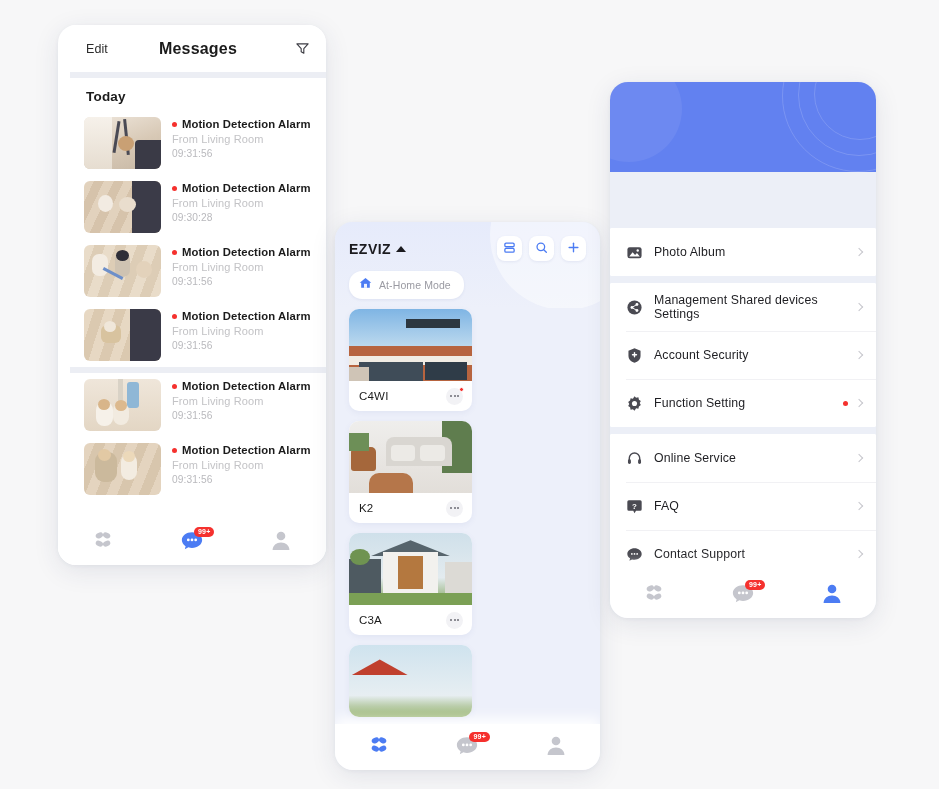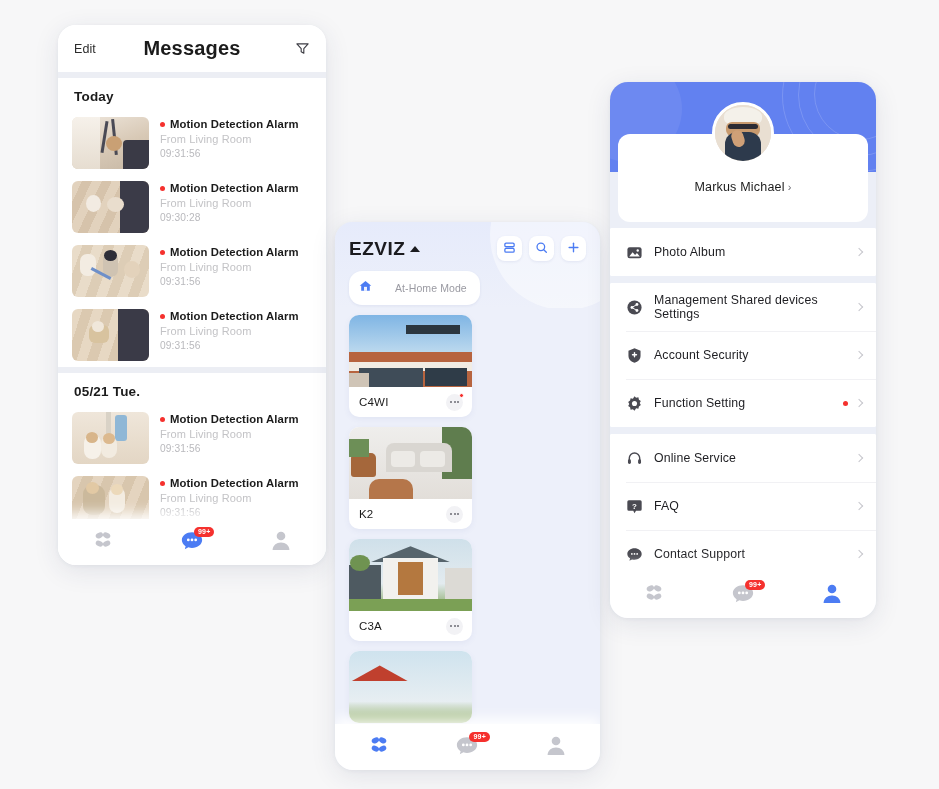--- a/index.html
+++ b/index.html
@@ -14,31 +14,31 @@
   
   .panel {
     position: absolute;
     border-radius: 18px;
     overflow: hidden;
     background: #fff;
     box-shadow: 0 6px 26px rgba(40,50,90,0.10), 0 1px 4px rgba(40,50,90,0.05);
   }
 
   
-  #panel-messages { left: 58px; top: 25px; width: 268px; height: 540px; }
+  #panel-messages { left: 58px; top: 25px; width: 268px; height: 540px; padding-left: 12px; }
 
   .msg-topbar {
     height: 47px; background: #fff;
     display: flex; align-items: center; padding: 0 16px;
     position: relative;
   }
   .msg-edit { font-size: 12.5px; color: #2b2b2b; letter-spacing: .1px; }
   .msg-title {
     position: absolute; left: 0; right: 0; text-align: center;
-    font-size: 20px; font-weight: 700; color: #1b1b1b; letter-spacing: .2px;
+    font-size: 16px; font-weight: 700; color: #1b1b1b; letter-spacing: .2px;
     pointer-events: none;
   }
   .msg-filter { margin-left: auto; position: relative; z-index: 2; line-height: 0; }
   .msg-filter svg { display: block; }
 
   .msg-divider { height: 6px; background: #eceef4; }
 
   .msg-scroll { height: 461px; background: #fff; overflow: hidden; position: relative; }
 
   .msg-group-head {
@@ -92,35 +92,35 @@
     content: ""; position: absolute; right: -40px; top: -62px;
     width: 150px; height: 150px; border-radius: 50%;
     background: rgba(255,255,255,0.45);
   }
   .home-head {
     position: relative; display: flex; align-items: center;
     padding: 14px 14px 0 14px;
   }
   .brand { display: flex; align-items: center; gap: 5px; }
   .brand-word {
-    font-size: 19px; font-weight: 700; color: #1b1b1f;
+    font-size: 14px; font-weight: 700; color: #1b1b1f;
     letter-spacing: 0.5px; font-family: "Liberation Sans", sans-serif;
   }
   .brand-caret { width: 0; height: 0; border-left: 5px solid transparent; border-right: 5px solid transparent; border-bottom: 6px solid #1b1b1f; }
   .head-actions { margin-left: auto; display: flex; gap: 7px; }
   .icon-btn {
     width: 25px; height: 25px; border-radius: 8px; background: #fff;
     display: flex; align-items: center; justify-content: center;
     box-shadow: 0 1px 3px rgba(70,90,160,0.10);
   }
 
   .modes { position: relative; display: flex; gap: 9px; padding: 10px 0 0 14px; }
   .mode-pill {
-    height: 34px; border-radius: 13px; background: #fff;
-    display: flex; align-items: center; gap: 22px; padding: 0 13px 0 9px;
+    height: 28px; border-radius: 13px; background: #fff;
+    display: flex; align-items: center; gap: 6px; padding: 0 13px 0 9px;
     box-shadow: 0 1px 3px rgba(70,90,160,0.09);
     flex: 0 0 auto;
   }
   .mode-label { font-size: 10.5px; color: #9a9aa2; white-space: nowrap; letter-spacing: .1px; }
 
   .dev-grid {
     position: relative; display: flex; flex-wrap: wrap;
     gap: 10px; padding: 10px 14px 0 14px; align-content: flex-start;
   }
   .dev-card {
@@ -285,21 +285,20 @@
             </div>
             <div class="msg-sub">From Living Room</div>
             <div class="msg-time">09:31:56</div>
           </div>
         </div>
       </div>
 
       <div class="msg-group-sep"></div>
 
       <div>
-        <div class="msg-group-head">05/21 Tue.</div>
 
         <div class="msg-row">
           <div class="thumb" style="background:linear-gradient(180deg,#efe6da 0%,#e3d6c4 100%)">
             <i style="left:44%;top:0;width:5px;height:52%;background:#d9d2c6"></i>
             <i style="left:56%;top:6%;width:12px;height:26px;border-radius:3px;background:#8fb7d6"></i>
             <i style="left:16%;top:44%;width:17px;height:24px;border-radius:8px;background:#f6f1e9"></i>
             <i style="left:38%;top:46%;width:16px;height:22px;border-radius:8px;background:#f2ebe0"></i>
             <i style="left:18%;top:38%;width:12px;height:11px;border-radius:50%;background:#d8b58a"></i>
             <i style="left:40%;top:40%;width:12px;height:11px;border-radius:50%;background:#dcb98e"></i>
           </div>
@@ -528,33 +527,20 @@
   </div>
 
   <div class="panel" id="panel-profile">
     <div class="pro-hero">
       <span class="blob"></span>
       <span class="ring" style="right:-30px;top:-34px;width:92px;height:92px"></span>
       <span class="ring" style="right:-44px;top:-48px;width:122px;height:122px"></span>
       <span class="ring" style="right:-58px;top:-62px;width:152px;height:152px"></span>
     </div>
 
-    <div class="pro-card">
-      <div class="avatar">
-        <i style="left:0;top:0;width:100%;height:100%;background:#e9dfd2"></i>
-        <i style="left:16%;top:4%;width:68%;height:34%;border-radius:50% 50% 40% 40%;background:#f4f1ea"></i>
-        <i style="left:20%;top:30%;width:60%;height:26%;background:#c89a6e;border-radius:6px"></i>
-        <i style="left:24%;top:34%;width:52%;height:9%;background:#2b2b33;border-radius:3px"></i>
-        <i style="left:18%;top:48%;width:64%;height:52%;background:#2d3a4c;border-radius:12px 12px 0 0"></i>
-        <i style="left:30%;top:44%;width:22%;height:30%;background:#cfa077;border-radius:6px;transform:rotate(-18deg)"></i>
-      </div>
-      <div class="pro-name">
-        <span>Markus Michael</span><span class="chev">›</span>
-      </div>
-    </div>
 
     <div class="groups-wrap">
 
       <div class="menu-group">
         <div class="menu-row">
           <span class="menu-ico">
             <svg width="17" height="17" viewBox="0 0 18 18">
               <rect x="1.5" y="3.5" width="15" height="11.5" rx="2.4" fill="#4a4a52"></rect>
               <path d="M3.4 13.2 7 8.7l2.6 3 2-2.2 3 3.7z" fill="#fff"></path>
               <circle cx="12.4" cy="6.9" r="1.25" fill="#fff"></circle>

